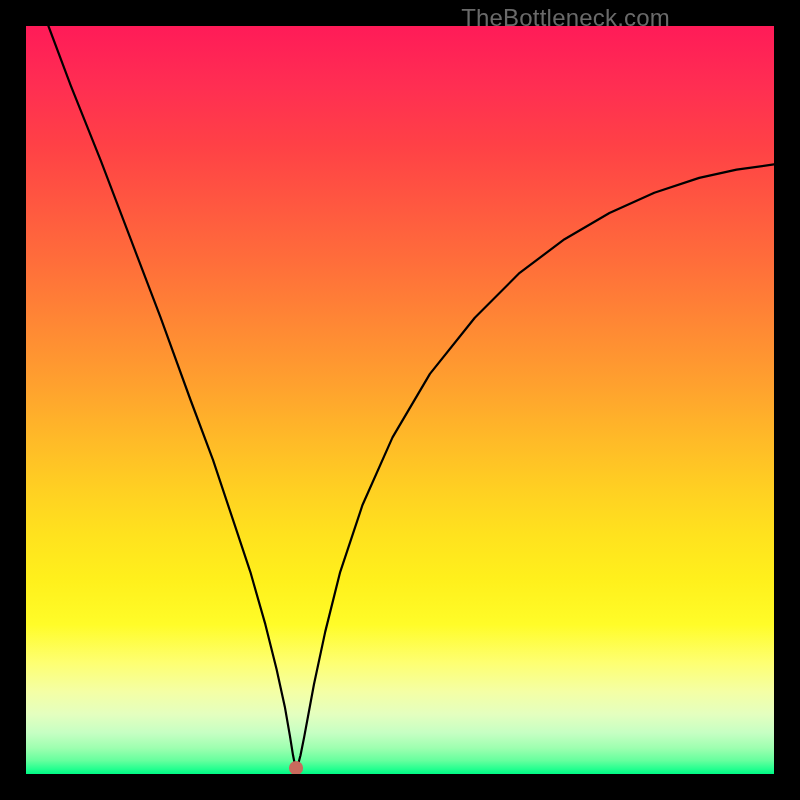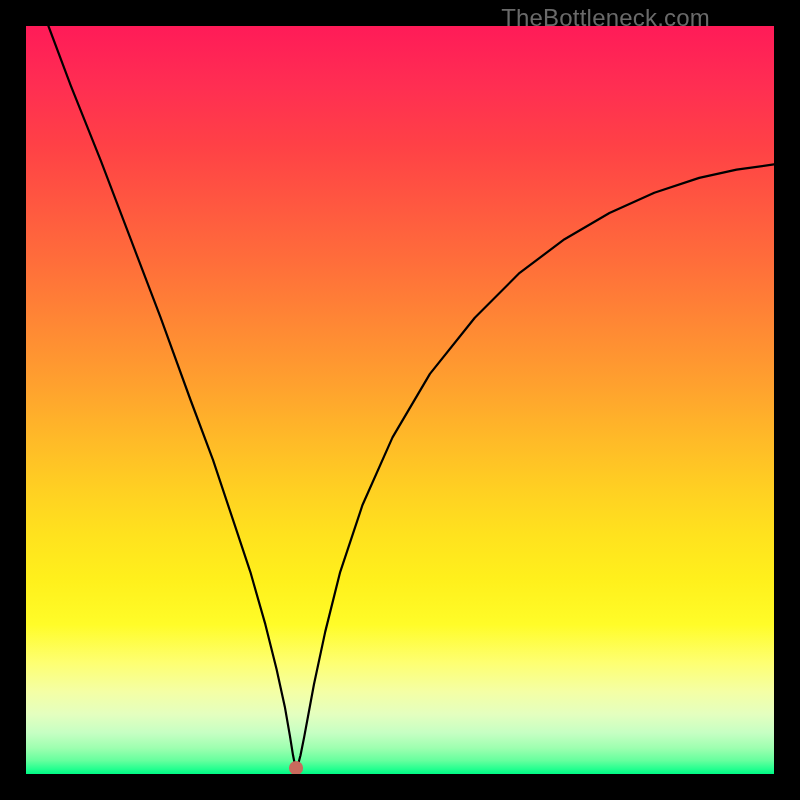--- a/index.html
+++ b/index.html
@@ -9,21 +9,20 @@
     height: 800px;
     background: #000;
     overflow: hidden;
     font-family: Arial, Helvetica, sans-serif;
   }
   .outer {
     position: relative;
     width: 684px;
     height: 800px;
     background: #000;
-    padding-left: 40px;
   }
   .watermark {
     position: absolute;
     top: 4px;
     right: 14px;
     color: #6a6a6a;
     font-size: 24px;
     font-weight: 500;
     letter-spacing: 0.2px;
     z-index: 3;

